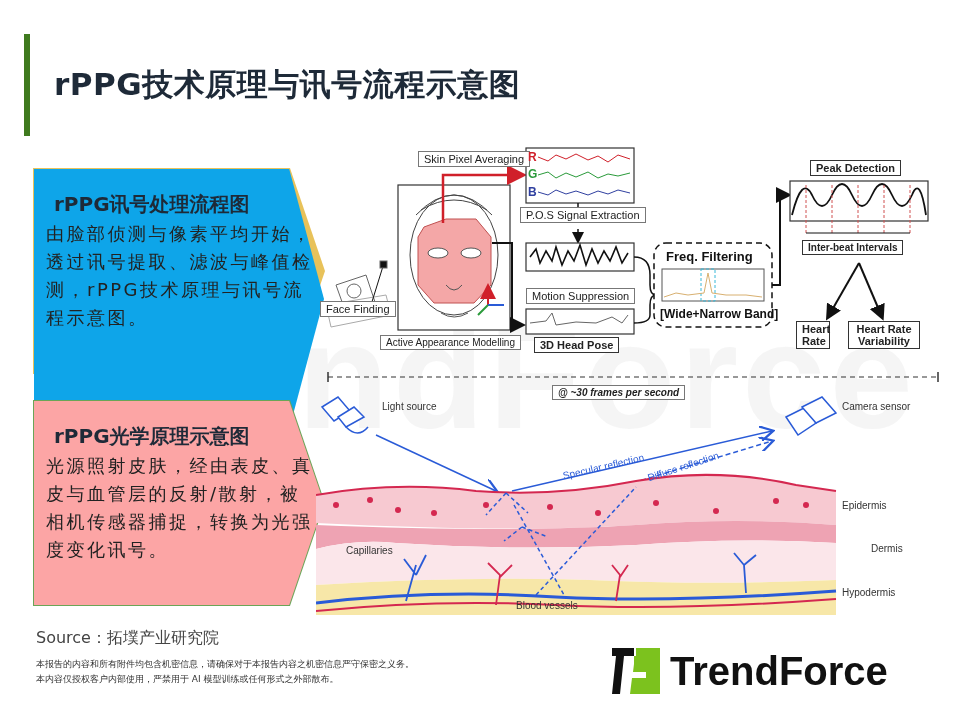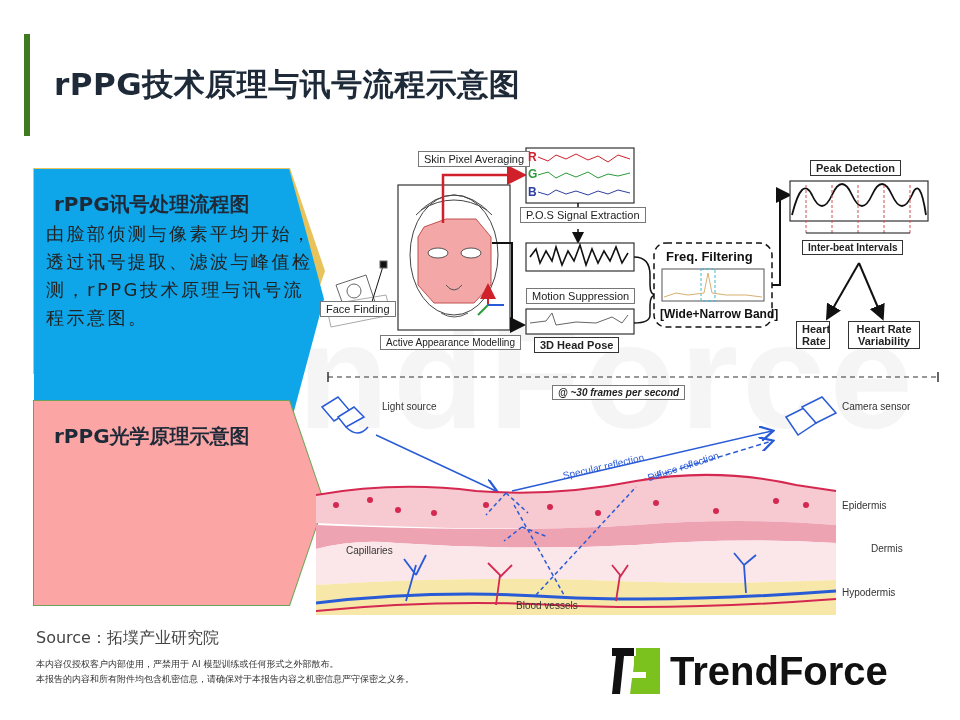--- a/index.html
+++ b/index.html
@@ -47,20 +47,21 @@
 
 <div class="callout-border-y"></div>
 <div class="callout callout-yellow">
   <div class="callout-title">rPPG讯号处理流程图</div>
   <div class="callout-body">由脸部侦测与像素平均开始，透过讯号提取、滤波与峰值检测，rPPG技术原理与讯号流程示意图。</div>
 </div>
 
 <div class="callout-border-g"></div>
 <div class="callout callout-green">
   <div class="callout-title">rPPG光学原理示意图</div>
+  <div class="callout-body">光源照射皮肤，经由表皮、真皮与血管层的反射/散射，被相机传感器捕捉，转换为光强度变化讯号。</div>
 </div>
 
 <div class="diagram">
   <svg width="630" height="470" viewBox="0 0 630 470">
     <defs>
       <marker id="ak" markerWidth="8" markerHeight="8" refX="6" refY="4" orient="auto">
           <path d="M0,0 L8,4 L0,8 z" fill="#111"></path>
         </marker>
       <marker id="ar" markerWidth="8" markerHeight="8" refX="6" refY="4" orient="auto">
           <path d="M0,0 L8,4 L0,8 z" fill="#d0202a"></path>
@@ -214,22 +215,22 @@
   <span class="tiny" style="left:330px; top:316px; color:#2a5bd7; transform:rotate(-18deg);">Diffuse reflection</span>
   <span class="tiny" style="left:526px; top:355px;">Epidermis</span>
   <span class="tiny" style="left:555px; top:398px;">Dermis</span>
   <span class="tiny" style="left:526px; top:442px;">Hypodermis</span>
   <span class="tiny" style="left:30px; top:400px;">Capillaries</span>
   <span class="tiny" style="left:200px; top:455px;">Blood vessels</span>
 </div>
 
 <div class="source">Source：拓墣产业研究院</div>
 <div class="disclaimer">
+  <div>本报告的内容和所有附件均包含机密信息，请确保对于本报告内容之机密信息严守保密之义务。</div>
   <div>本内容仅授权客户内部使用，严禁用于 AI 模型训练或任何形式之外部散布。</div>
-  <div>本报告的内容和所有附件均包含机密信息，请确保对于本报告内容之机密信息严守保密之义务。</div>
 </div>
 
 <div class="logo">
   <div class="logo-mark">
     <svg width="48" height="46" viewBox="0 0 48 46">
       <polygon points="0,0 22,0 22,8 12,8 8,46 0,46 4,8 0,8" fill="#111"></polygon>
       <polygon points="24,0 48,0 48,46 18,46 20,30 34,30 34,24 21,24 22,16 40,16 40,8 24,8" fill="#7cc21e"></polygon>
       <polygon points="22,8 40,8 40,16 22,16" fill="#7cc21e"></polygon>
     </svg>
   </div>

